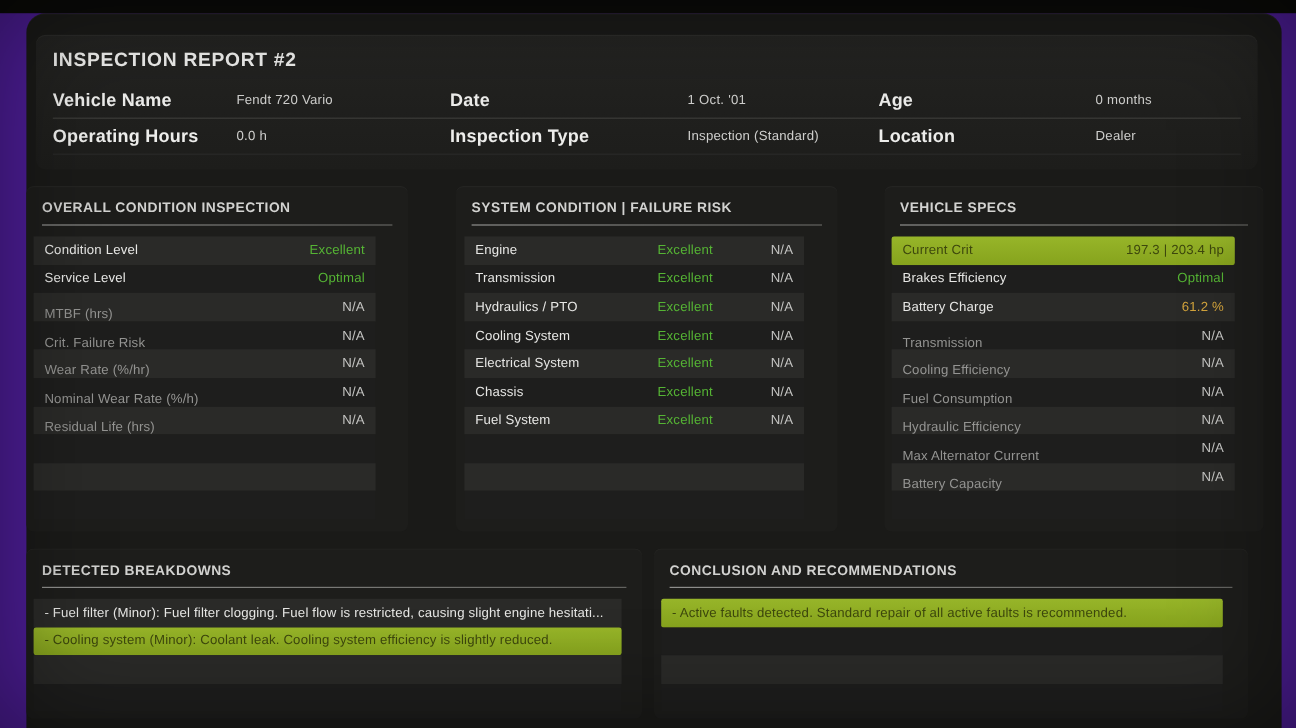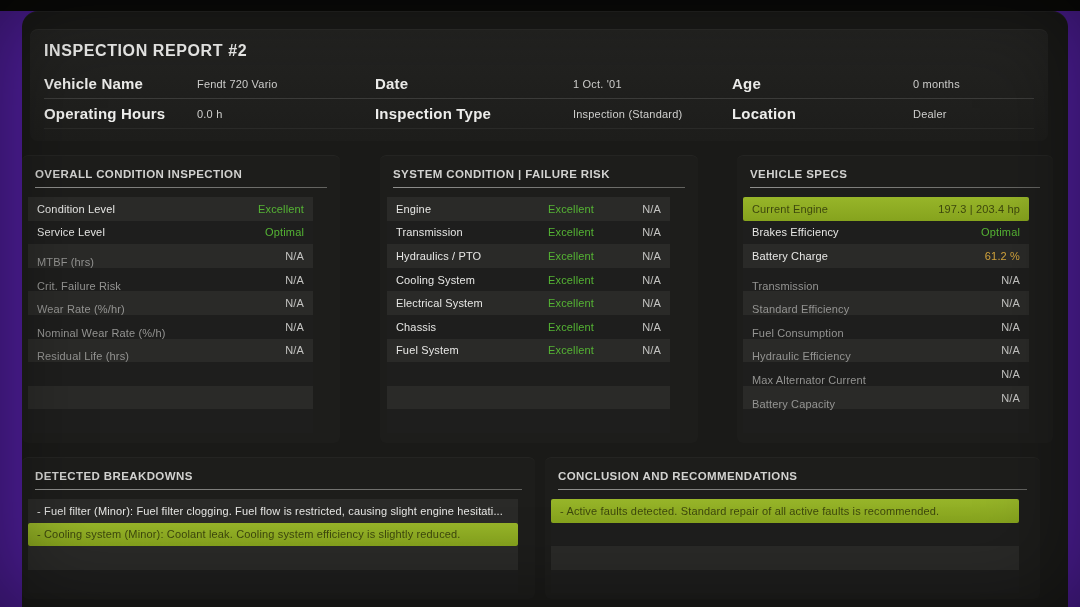--- a/index.html
+++ b/index.html
@@ -180,37 +180,37 @@
         <div class="row"></div>
         <div class="row"></div>
       </div>
     </section>
 
     <section class="panel p3">
       <div class="panel-title">VEHICLE SPECS</div>
       <div class="rule"></div>
       <div class="list">
         <div class="row hl">
-          <span class="lbl">Current Engine</span>
+          <span class="lbl">Current Crit</span>
           <span class="val">197.3 | 203.4 hp</span>
         </div>
         <div class="row">
           <span class="lbl">Brakes Efficiency</span>
           <span class="val good">Optimal</span>
         </div>
         <div class="row">
           <span class="lbl">Battery Charge</span>
           <span class="val warn">61.2 %</span>
         </div>
         <div class="row">
           <span class="lbl dim">Transmission</span>
           <span class="val na">N/A</span>
         </div>
         <div class="row">
-          <span class="lbl dim">Standard Efficiency</span>
+          <span class="lbl dim">Cooling Efficiency</span>
           <span class="val na">N/A</span>
         </div>
         <div class="row">
           <span class="lbl dim">Fuel Consumption</span>
           <span class="val na">N/A</span>
         </div>
         <div class="row">
           <span class="lbl dim">Hydraulic Efficiency</span>
           <span class="val na">N/A</span>
         </div>

